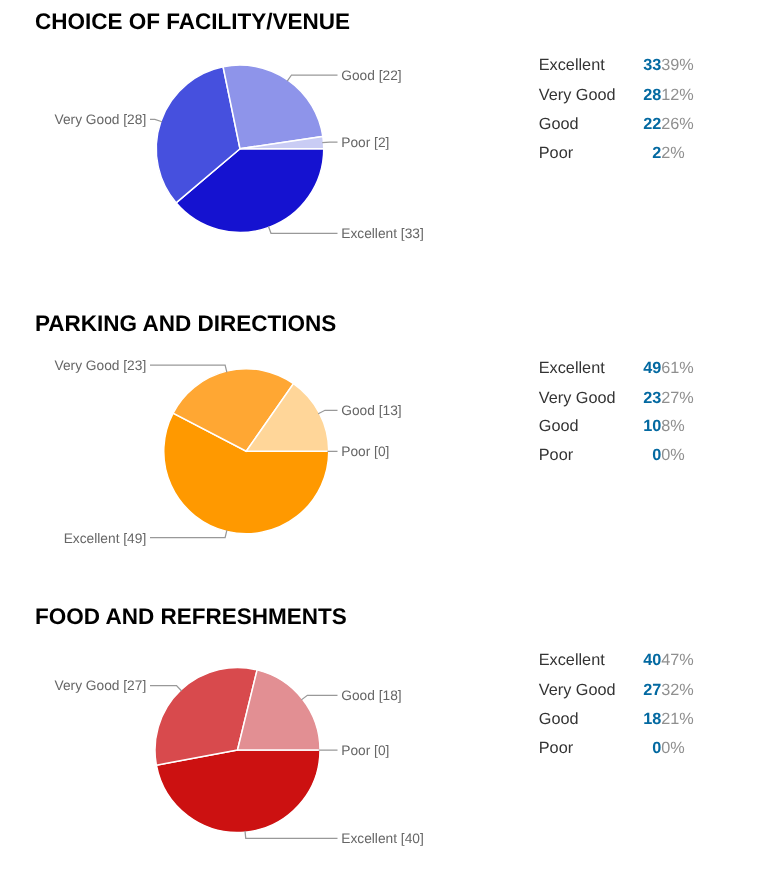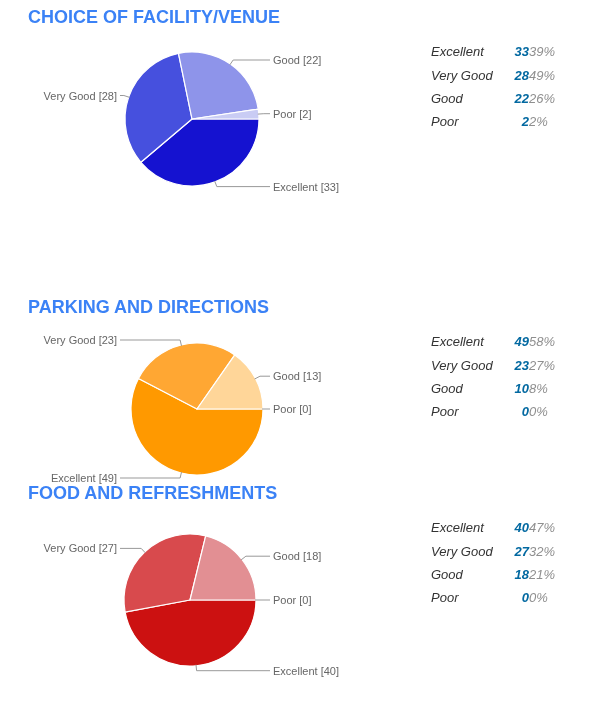--- a/index.html
+++ b/index.html
@@ -3,33 +3,32 @@
 <meta charset="utf-8">
 <style>
   html,body{margin:0;padding:0;}
   body{
     width:608px;height:713px;position:relative;overflow:hidden;
     background:#ffffff;
     font-family:"Liberation Sans", sans-serif;
   }
   .chart-block{position:absolute;left:0;width:608px;}
   #block-0{top:0;height:242px;}
-  #block-1{top:242px;height:248px;margin-top:48px;}
+  #block-1{top:242px;height:248px;}
   #block-2{top:476px;height:223px;}
   .chart-title{
     position:absolute;left:28px;top:6px;margin:0;
-    font-size:18px;line-height:22px;font-weight:bold;color:#3b82f6;
+    font-size:18px;line-height:22px;font-weight:bold;color:#000000;
     letter-spacing:0px;white-space:nowrap;
   }
   .pie-svg{position:absolute;left:0;top:30px;}
   .callout-text{font-size:11px;fill:#666666;font-family:"Liberation Sans", sans-serif;}
   .summary-table{
     position:absolute;left:431px;top:40px;width:141px;
     font-size:13px;
-    font-style:italic;
   }
   .summary-row{display:flex;height:23.4px;align-items:center;}
   .cat{width:68px;color:#333333;text-align:left;}
   .val{width:30px;text-align:right;font-weight:bold;color:#0369a1;}
   .pct{width:43px;text-align:left;color:#8f8f8f;}
 </style>
 </head>
 <body>
 
 <div class="page">
@@ -52,21 +51,21 @@
       </svg>
     <div class="summary-table">
       <div class="summary-row">
         <span class="cat">Excellent</span>
         <span class="val">33</span>
         <span class="pct">39%</span>
       </div>
       <div class="summary-row">
         <span class="cat">Very Good</span>
         <span class="val">28</span>
-        <span class="pct">49%</span>
+        <span class="pct">12%</span>
       </div>
       <div class="summary-row">
         <span class="cat">Good</span>
         <span class="val">22</span>
         <span class="pct">26%</span>
       </div>
       <div class="summary-row">
         <span class="cat">Poor</span>
         <span class="val">2</span>
         <span class="pct">2%</span>
@@ -86,21 +85,21 @@
         <path d="M 197,89 L 234.80,34.90 A 66,66 0 0 1 263.00,89.00 Z" fill="#ffd699" stroke="#ffffff" stroke-width="1.2"></path>
         <polyline points="254.6,59.0 260.0,56.2 270,56.2" fill="none" stroke="#999999" stroke-width="1"></polyline>
         <text x="273" y="60.2" text-anchor="start" class="callout-text">Good [13]</text>
         <polyline points="262.0,89.0 268.0,89.0 270,89.0" fill="none" stroke="#999999" stroke-width="1"></polyline>
         <text x="273" y="93.0" text-anchor="start" class="callout-text">Poor [0]</text>
       </svg>
     <div class="summary-table">
       <div class="summary-row">
         <span class="cat">Excellent</span>
         <span class="val">49</span>
-        <span class="pct">58%</span>
+        <span class="pct">61%</span>
       </div>
       <div class="summary-row">
         <span class="cat">Very Good</span>
         <span class="val">23</span>
         <span class="pct">27%</span>
       </div>
       <div class="summary-row">
         <span class="cat">Good</span>
         <span class="val">10</span>
         <span class="pct">8%</span>

